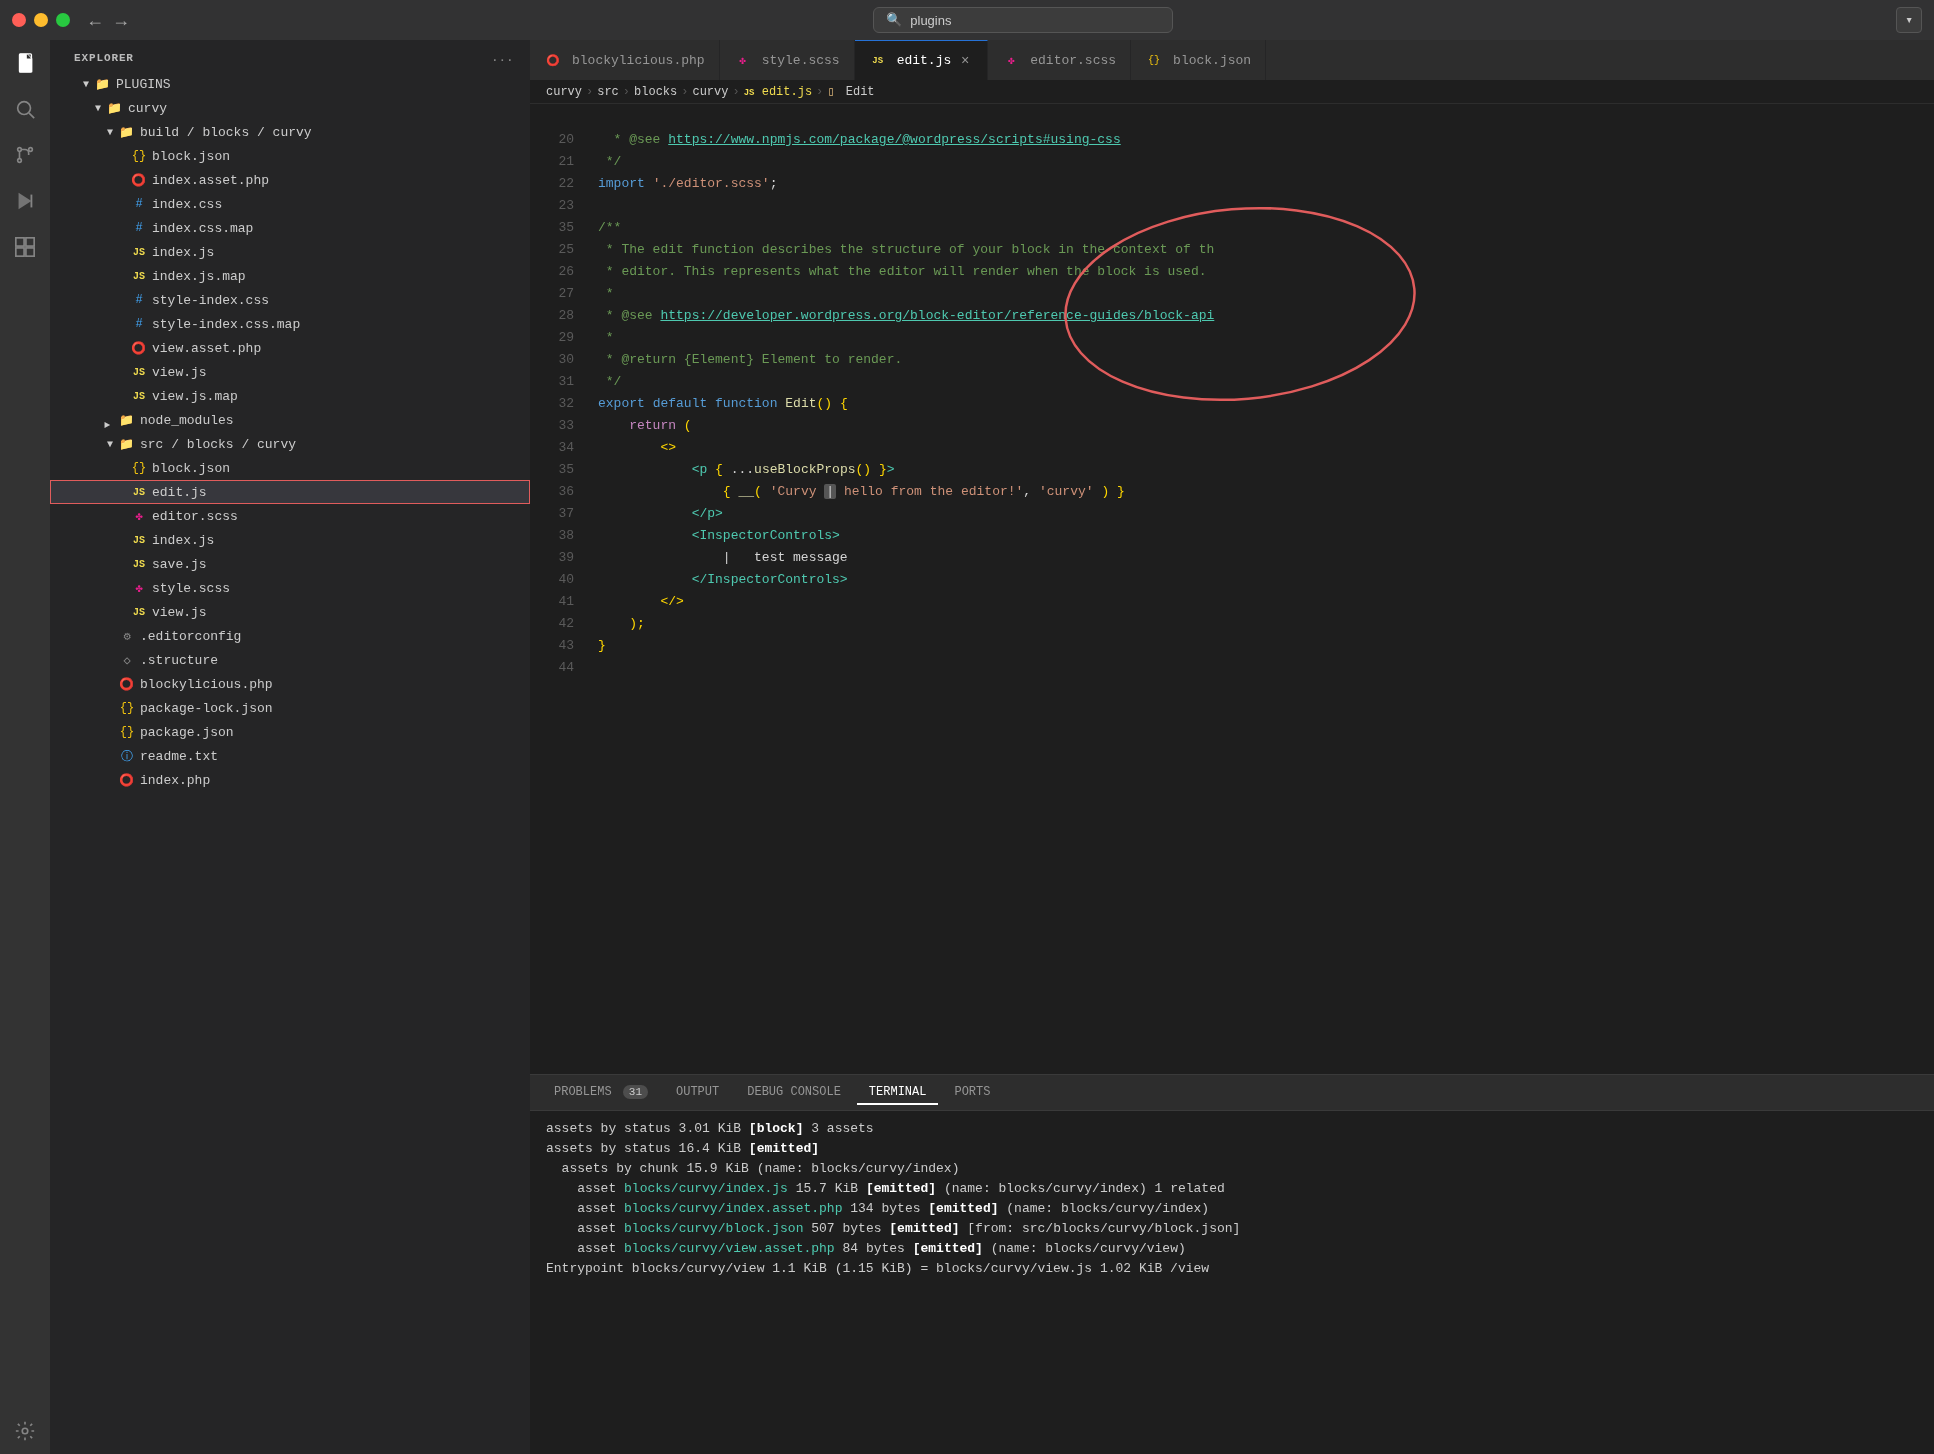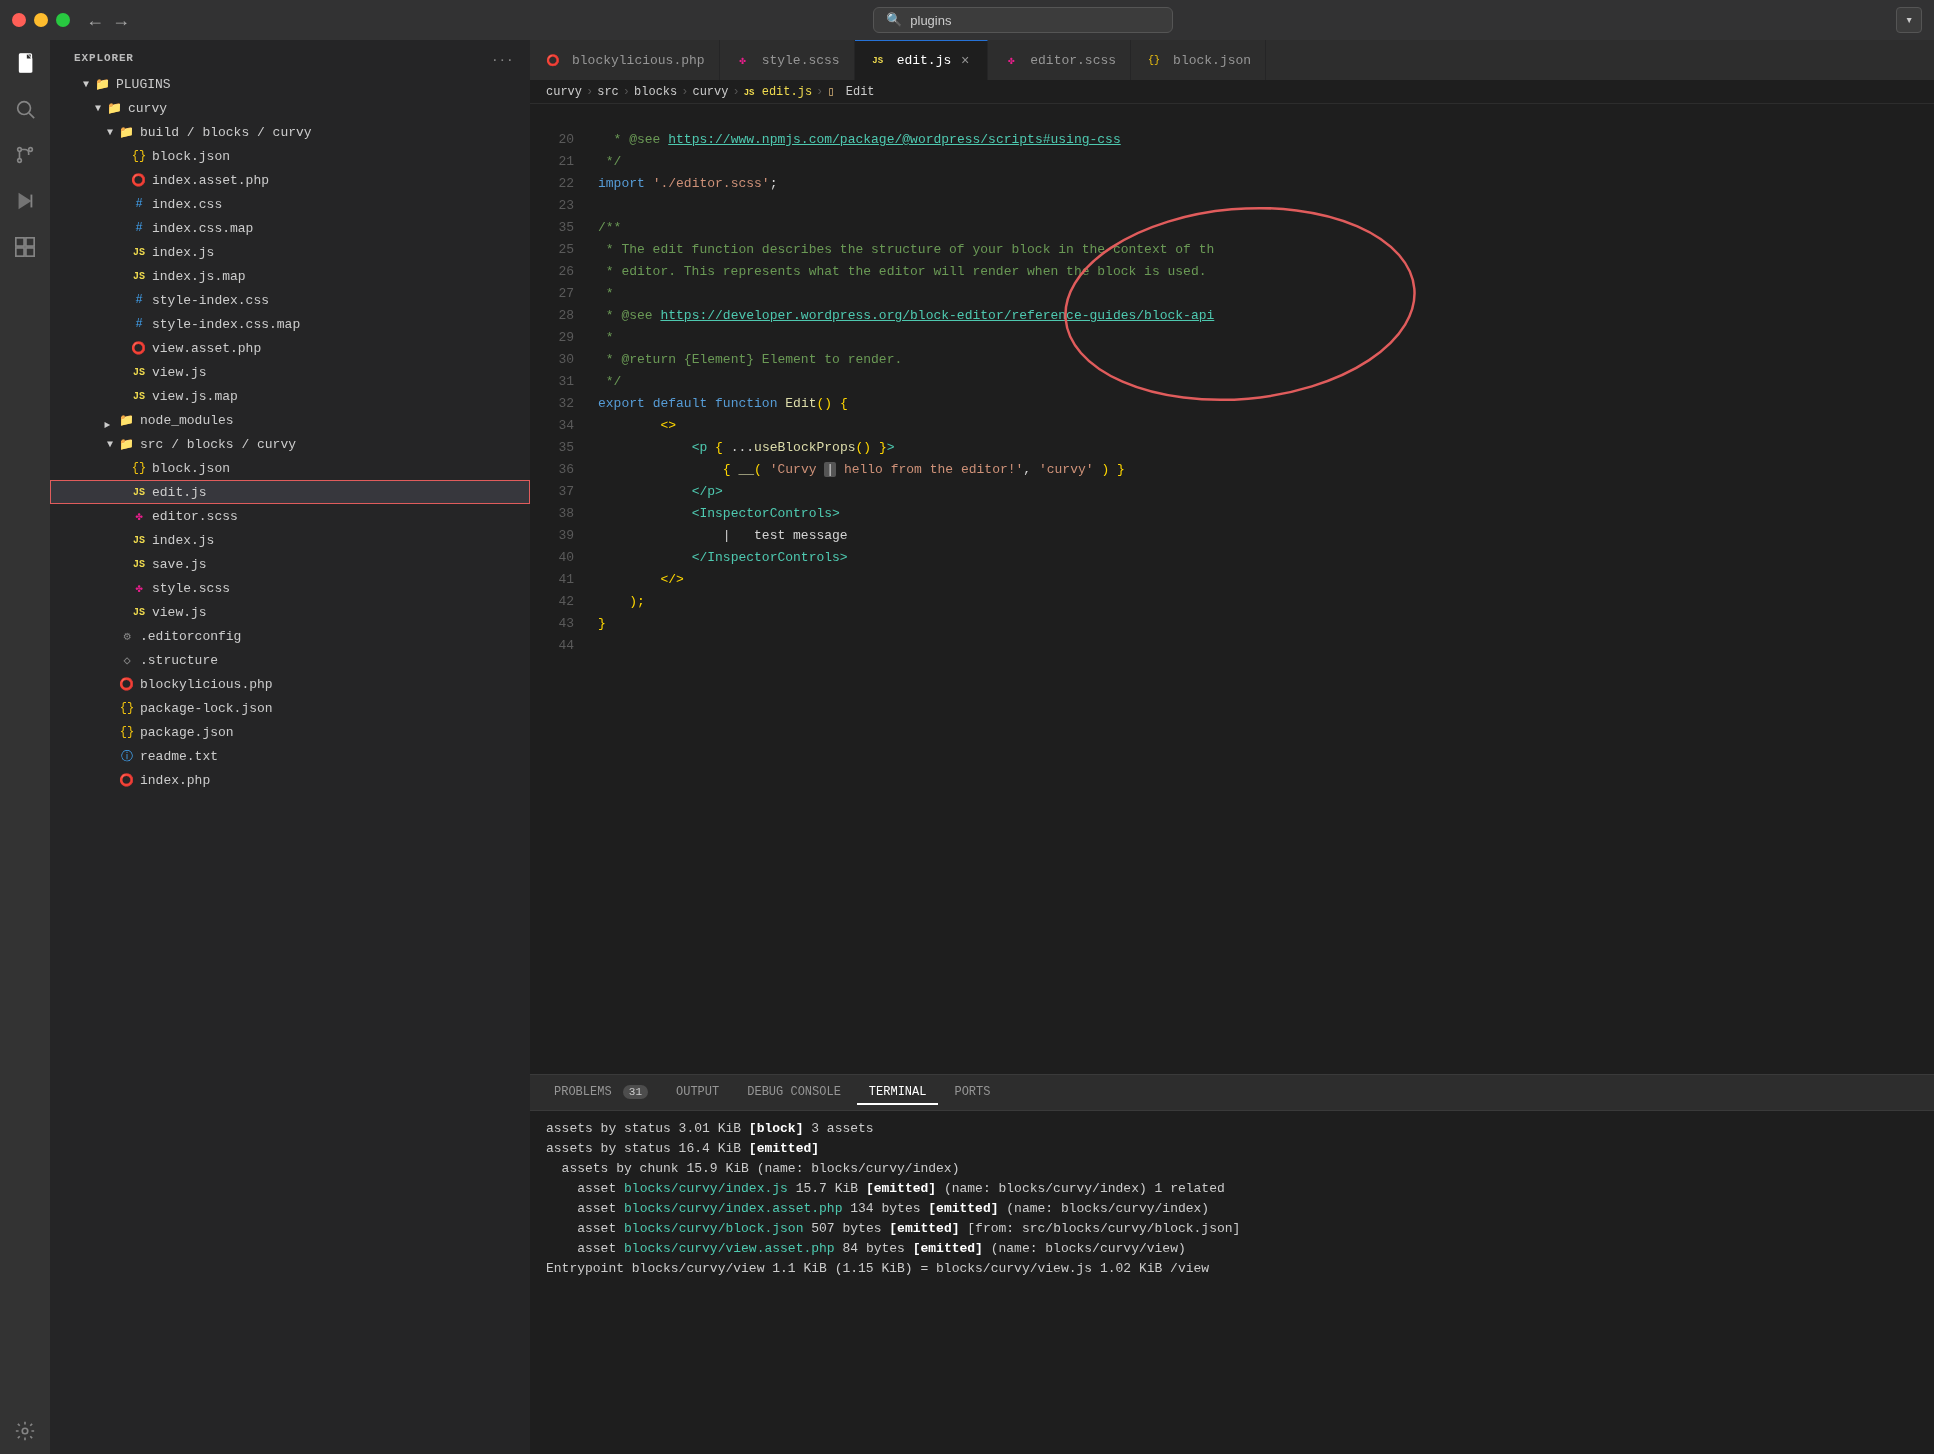--- a/index.html
+++ b/index.html
@@ -713,20 +713,24 @@
           </div>
           <div class="code-line">
             <span class="line-num">31</span>
             <span class="line-content"><span class="cmt"> */</span></span>
           </div>
           <div class="code-line">
             <span class="line-num">32</span>
             <span class="line-content"><span class="kw">export</span> <span class="kw">default</span> <span class="kw">function</span> <span class="fn">Edit</span><span class="bracket">()</span> <span class="bracket">{</span></span>
           </div>
           <div class="code-line">
+            <span class="line-num">33</span>
+            <span class="line-content">    <span class="kw2">return</span> <span class="bracket">(</span></span>
+          </div>
+          <div class="code-line">
             <span class="line-num">34</span>
             <span class="line-content">        <span class="bracket">&lt;&gt;</span></span>
           </div>
           <div class="code-line">
             <span class="line-num">35</span>
             <span class="line-content">            <span class="tag">&lt;p</span> <span class="bracket">{</span> <span class="punct">...</span><span class="fn">useBlockProps</span><span class="bracket">()</span> <span class="bracket">}</span><span class="tag">&gt;</span></span>
           </div>
           <div class="code-line">
             <span class="line-num">36</span>
             <span class="line-content">                <span class="bracket">{</span> <span class="fn">__</span><span class="bracket">(</span> <span class="str">'Curvy </span><span style="background:#555;padding:0 2px;border-radius:2px;">|</span><span class="str"> hello from the editor!'</span><span class="punct">,</span> <span class="str">'curvy'</span> <span class="bracket">)</span> <span class="bracket">}</span></span>

